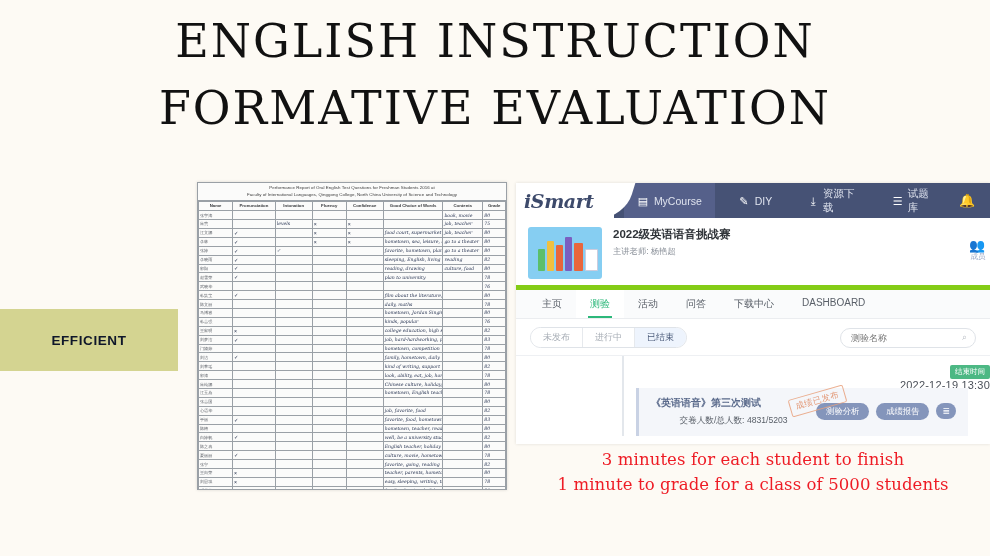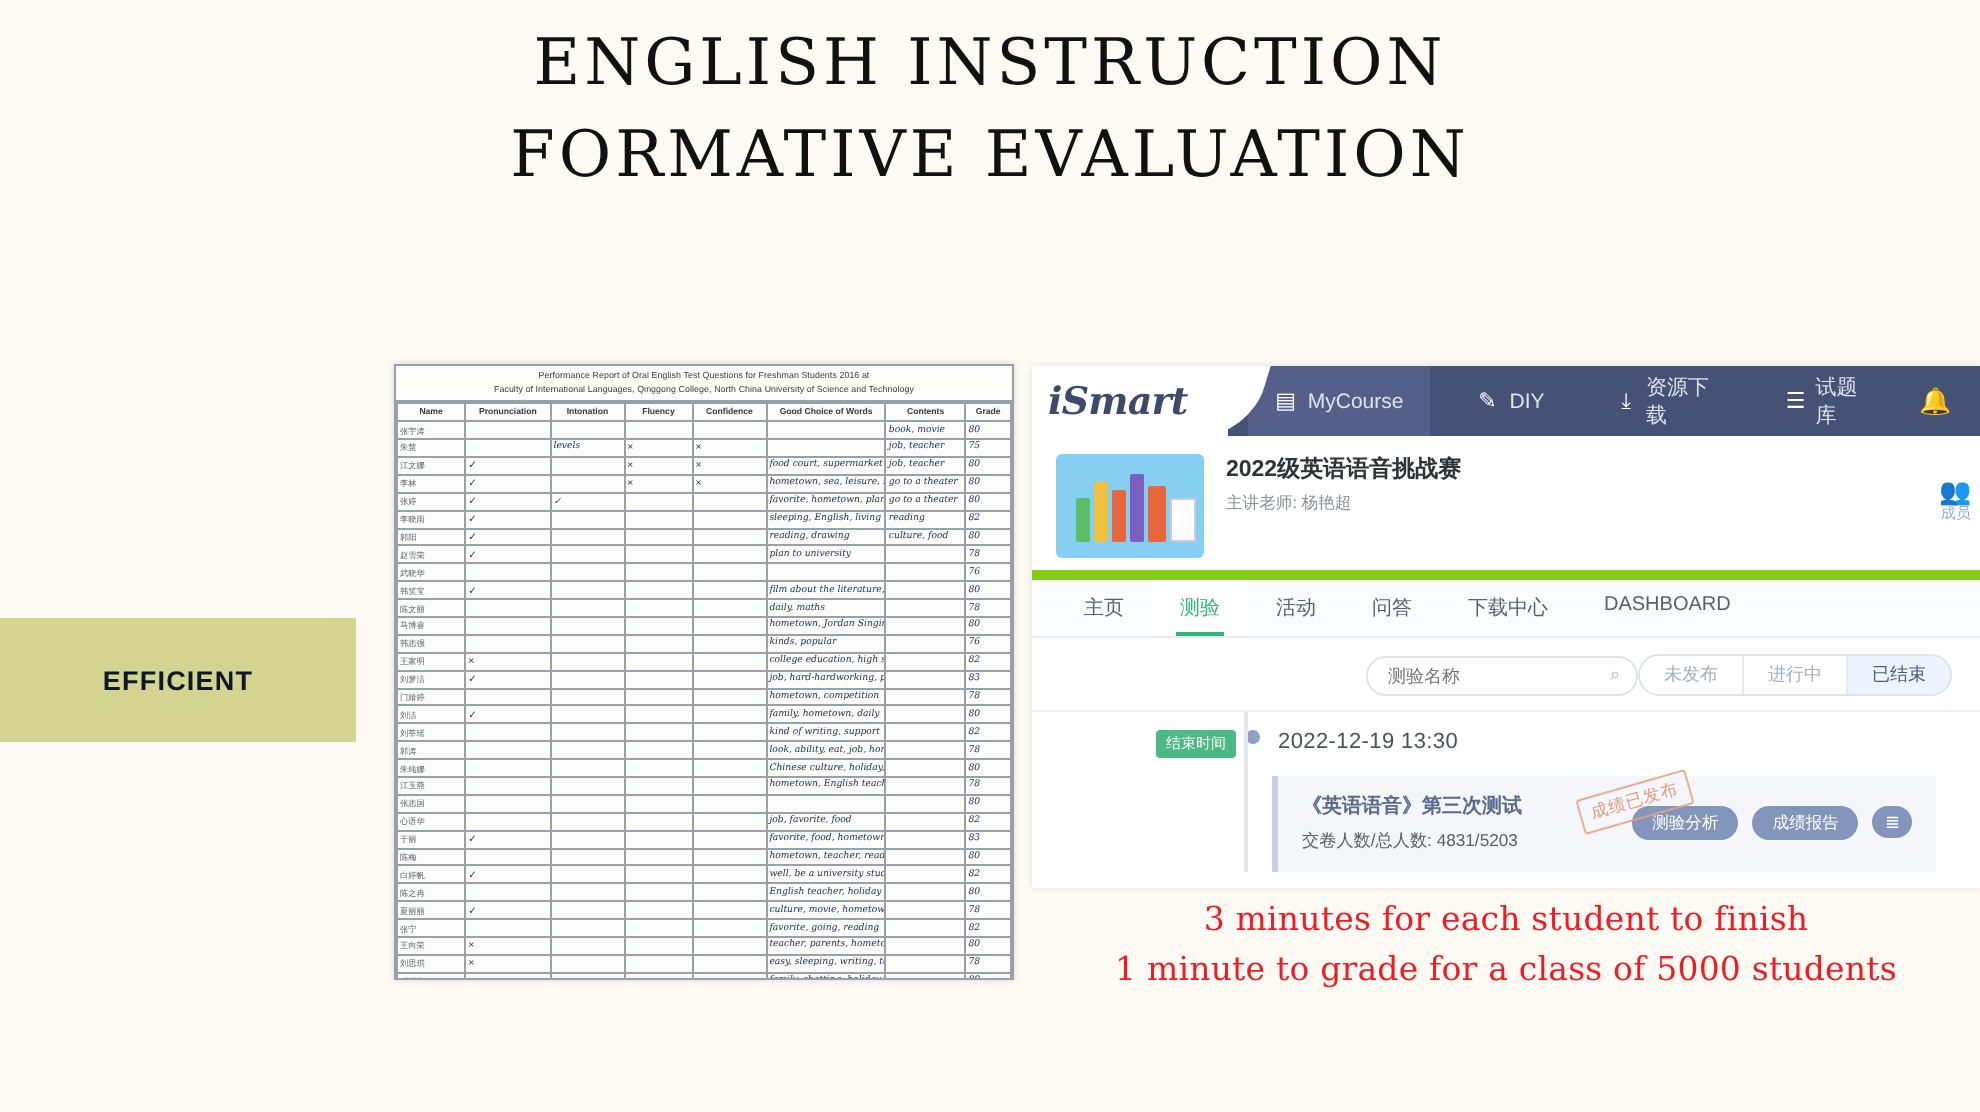--- a/index.html
+++ b/index.html
@@ -5,21 +5,21 @@
   html,body{margin:0;padding:0;}
   body{
     width:990px;height:556px;position:relative;overflow:hidden;
     background:#fdfaf4;
     font-family:"Liberation Sans", sans-serif;
   }
   
   #slide-title{
     position:absolute;left:0;top:8px;width:990px;text-align:center;
     font-family:"DejaVu Serif", serif;
-    font-size:32px;letter-spacing:2px;line-height:1.45;color:#111111;
+    font-size:46px;letter-spacing:2px;line-height:1.45;color:#111111;
     font-weight:400;
   }
   #slide-title .tline{display:block;}
   
   #efficient-box{
     position:absolute;left:0;top:309px;width:178px;height:62px;
     background:#d4d491;
     display:flex;align-items:center;justify-content:center;
   }
   #efficient-box .lbl{
@@ -129,34 +129,34 @@
     border-radius:11px;padding:3px 8px;width:118px;
   }
   #quiz-search input{
     border:none;outline:none;font-size:9px;color:#9aa0a8;width:100%;
     font-family:"Liberation Sans", sans-serif;background:transparent;
   }
   #search-icon{font-size:9px;color:#b4b9c0;}
   
   #timeline{position:relative;padding:9px 0 0 0;}
   #tl-line{position:absolute;left:106px;top:0;bottom:0;width:2px;background:#e3e7ec;}
-  #tl-head{display:flex;align-items:flex-start;gap:0;height:16px;}
+  #tl-head{display:flex;align-items:flex-end;gap:0;height:16px;flex-direction:column;}
   #end-badge{
     margin-left:62px;background:#4cb884;color:#fff;font-size:7.5px;
     padding:2px 5px;border-radius:2px;position:relative;
   }
   #tl-dot{width:7px;height:7px;border-radius:50%;background:#8fa0c4;margin-left:5px;margin-right:9px;}
   #tl-date{font-size:11px;color:#4b5059;letter-spacing:.2px;}
   #quiz-card{
     margin:7px 22px 0 120px;background:#f4f6fa;border-left:3px solid #c9d2e4;
     padding:8px 12px 9px 12px;position:relative;display:flex;align-items:center;
   }
   #quiz-card-left{flex:1;min-width:0;}
   #quiz-name{font-size:10px;color:#5b6b8c;font-weight:600;margin-bottom:5px;}
-  #quiz-stat{font-size:8.6px;color:#5a6069;}
+  #quiz-stat{font-size:8.6px;color:#5a6069;text-align:center;}
   #stamp{
     position:absolute;left:150px;top:4px;transform:rotate(-16deg);
     border:1.4px solid #e9a27e;color:#e08a63;font-size:8.5px;
     padding:2px 5px;border-radius:2px;opacity:.85;letter-spacing:.5px;
   }
   #quiz-actions{display:flex;align-items:flex-start;gap:7px;}
   .pill{
     background:#8495bb;color:#ffffff;font-size:8.3px;padding:3px 10px;border-radius:9px;
     white-space:nowrap;
   }
@@ -576,29 +576,29 @@
   <div id="ismart-tabs">
       <div class="tab">主页</div>
       <div class="tab active">测验</div>
       <div class="tab">活动</div>
       <div class="tab">问答</div>
       <div class="tab">下载中心</div>
       <div class="tab">DASHBOARD</div>
     </div>
 
   <div id="filter-row">
-    <div id="quiz-search">
-      <input type="text" placeholder="测验名称" style="">
-      <span id="search-icon">⌕</span>
-    </div>
     <div id="seg">
         <div class="seg-btn">未发布</div>
         <div class="seg-btn">进行中</div>
         <div class="seg-btn active">已结束</div>
       </div>
+    <div id="quiz-search">
+      <input type="text" placeholder="测验名称" style="">
+      <span id="search-icon">⌕</span>
+    </div>
   </div>
 
   <div id="timeline">
     <div id="tl-line"></div>
     <div id="tl-head">
       <span id="end-badge">结束时间</span>
       <span id="tl-dot"></span>
       <span id="tl-date">2022-12-19 13:30</span>
     </div>
     <div id="quiz-card">

